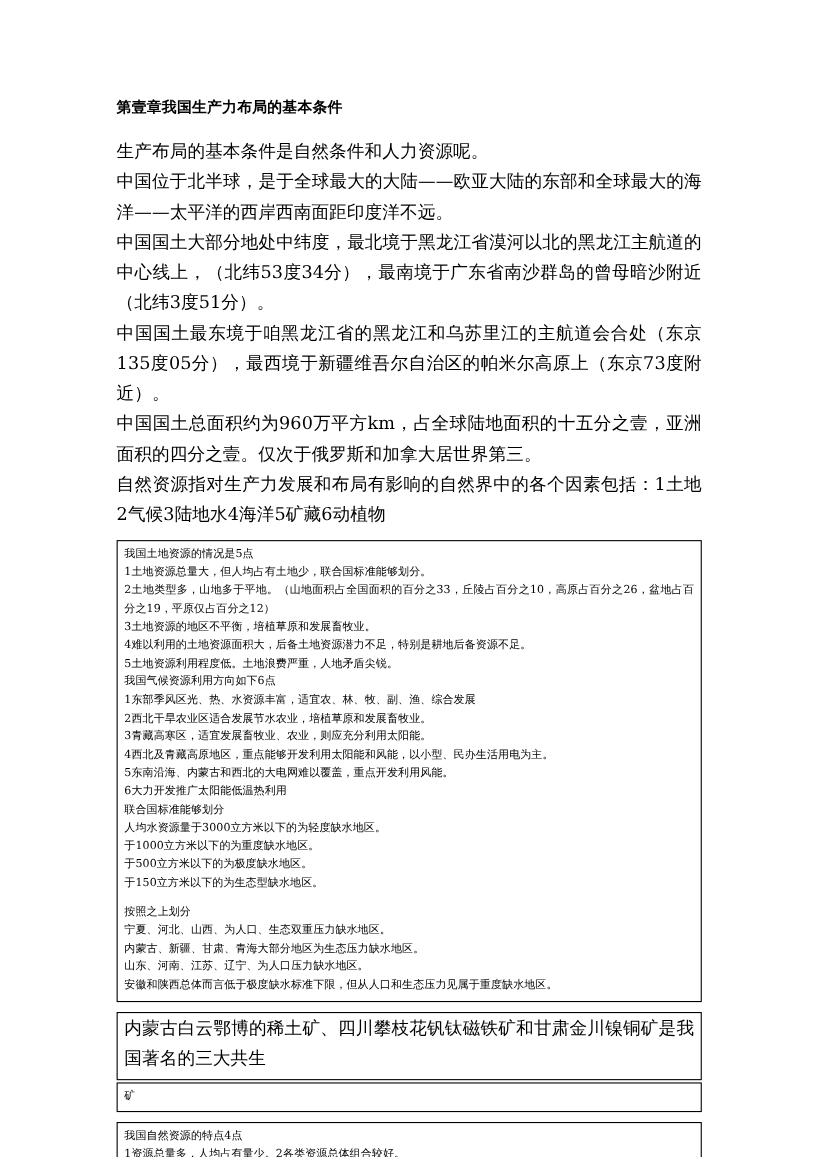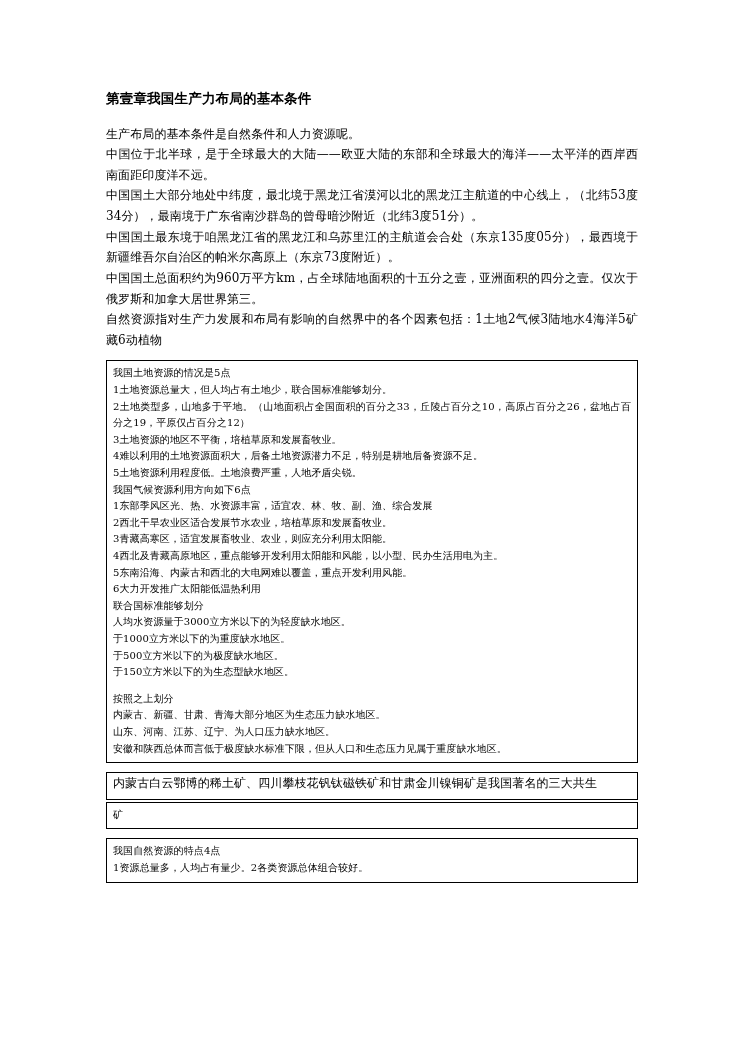--- a/index.html
+++ b/index.html
@@ -22,21 +22,21 @@
     padding: 88px 106px 0 106px;
   }
   .doc-title {
     font-size: 13.5px;
     font-weight: bold;
     line-height: 1.6;
     margin: 0 0 14px 0;
     letter-spacing: 0.2px;
   }
   .para {
-    font-size: 12px;
+    font-size: 16px;
     line-height: 1.72;
     margin: 0;
     letter-spacing: 0.1px;
     text-align: justify;
   }
   .intro .para {
     margin-bottom: 0px;
   }
   .intro {
     margin-bottom: 10px;
@@ -91,20 +91,21 @@
     <p class="para">4西北及青藏高原地区，重点能够开发利用太阳能和风能，以小型、民办生活用电为主。</p>
     <p class="para">5东南沿海、内蒙古和西北的大电网难以覆盖，重点开发利用风能。</p>
     <p class="para">6大力开发推广太阳能低温热利用</p>
     <p class="para">联合国标准能够划分</p>
     <p class="para">人均水资源量于3000立方米以下的为轻度缺水地区。</p>
     <p class="para">于1000立方米以下的为重度缺水地区。</p>
     <p class="para">于500立方米以下的为极度缺水地区。</p>
     <p class="para">于150立方米以下的为生态型缺水地区。</p>
     <p class="para spacer-line"></p>
     <p class="para">按照之上划分</p>
+    <p class="para">宁夏、河北、山西、为人口、生态双重压力缺水地区。</p>
     <p class="para">内蒙古、新疆、甘肃、青海大部分地区为生态压力缺水地区。</p>
     <p class="para">山东、河南、江苏、辽宁、为人口压力缺水地区。</p>
     <p class="para">安徽和陕西总体而言低于极度缺水标准下限，但从人口和生态压力见属于重度缺水地区。</p>
   </div>
 
   <div class="box-tight">
     <p class="para">内蒙古白云鄂博的稀土矿、四川攀枝花钒钛磁铁矿和甘肃金川镍铜矿是我国著名的三大共生</p>
   </div>
 
   <div class="box">

